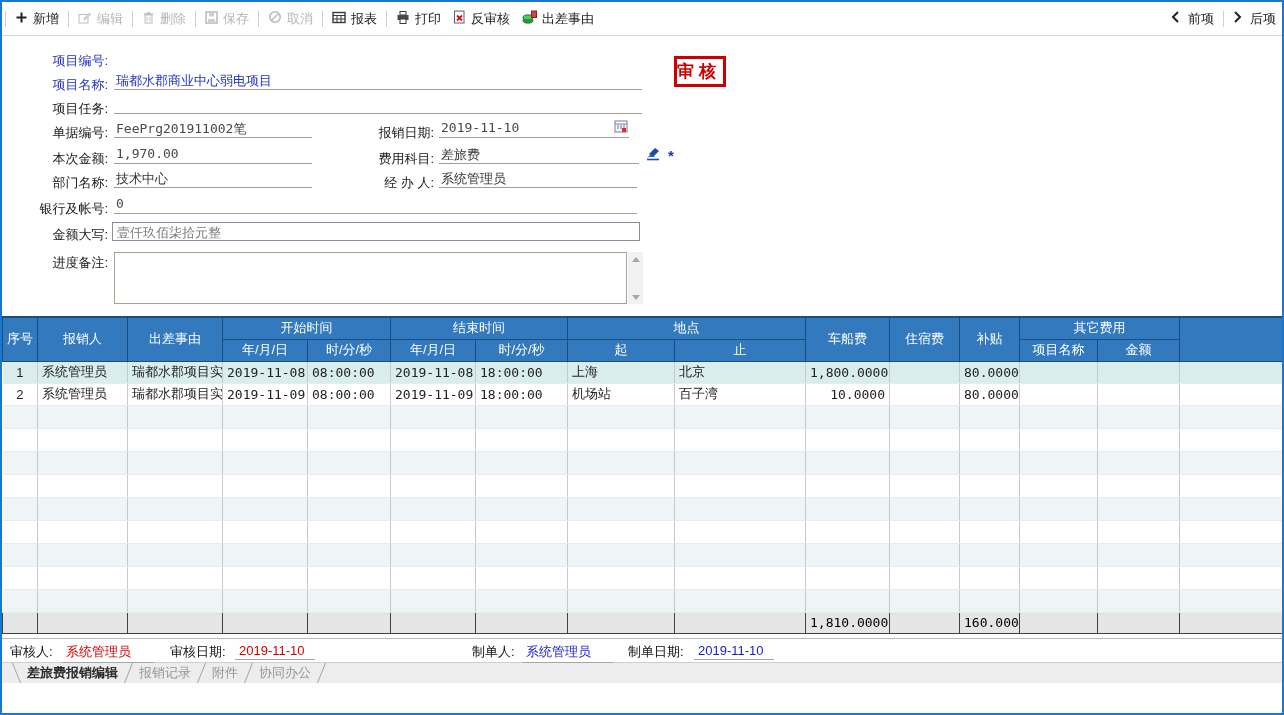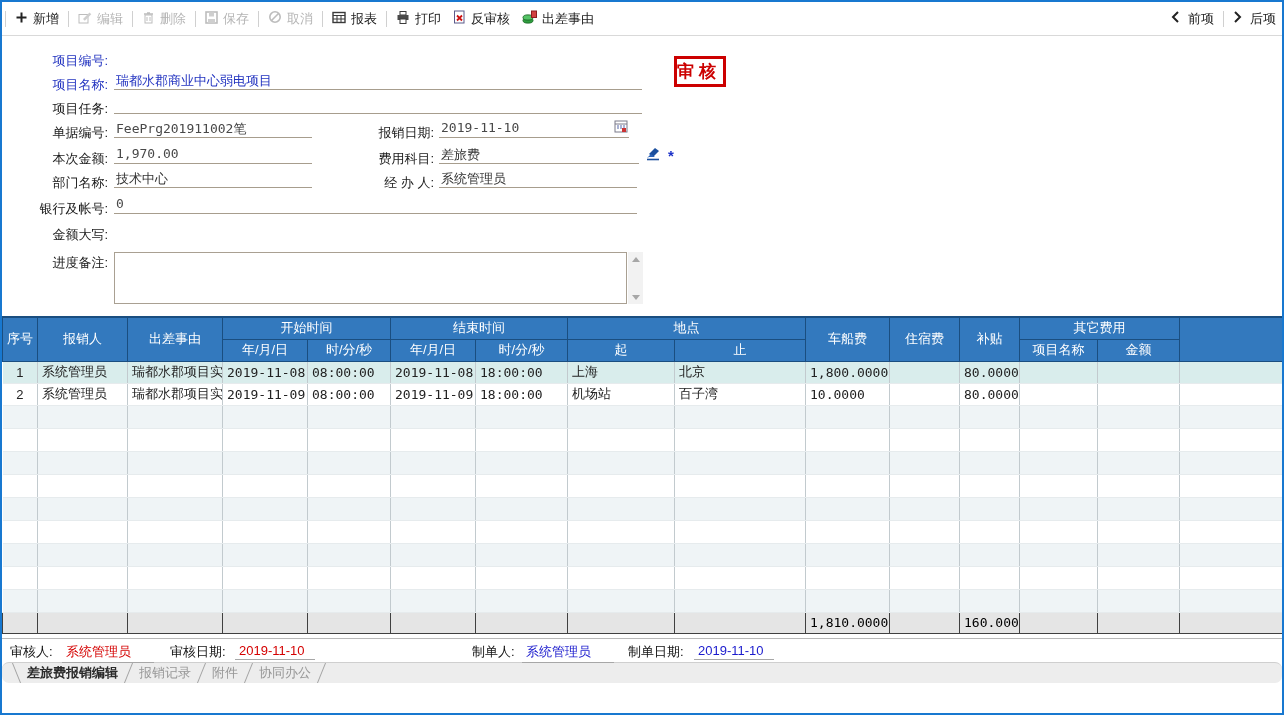--- a/index.html
+++ b/index.html
@@ -44,33 +44,33 @@
   
   .grid-panel { position:relative; height:322px; background:#fff; overflow:hidden; }
   table.grid { width:1280px; border-collapse:collapse; table-layout:fixed; }
   .grid th { background:#3379BE; color:#fff; font-weight:normal; font-size:13px; border:1px solid #1A4E80; height:22px; padding:0 2px; overflow:hidden; white-space:nowrap; }
   .grid thead tr:first-child th { border-top:2px solid #1A4E80; }
   .grid td { height:22px; border-right:1px solid #c2cace; border-bottom:1px solid #e6ebed; padding:0 4px; overflow:hidden; white-space:nowrap; color:#222; }
   .grid tr.sel td { background:#D9EDEC; }
   .grid tr.filler.f-odd td { background:#EFF4F6; height:23px; }
   .grid tr.filler.f-even td { background:#fff; height:23px; }
   .c-center { text-align:center; }
-  .c-num { font-family:"DejaVu Sans Mono",monospace; }
+  .c-num { text-align:right; font-family:"DejaVu Sans Mono",monospace; }
   .c-mono { font-family:"DejaVu Sans Mono",monospace; }
   .grid tr.totals td { background:#e5e5e5; border:1px solid #404040; height:21px; color:#000; }
 
   
   .footer { position:relative; height:24px; background:#fff; border-top:1px solid #b8b8b8; }
   .f-lbl { position:absolute; top:4px; color:#111; white-space:nowrap; }
   .f-val { position:absolute; top:4px; border-bottom:1px solid #a7a7a7; padding:0 4px 1px 4px; white-space:nowrap; }
   .f-red { color:#D40000; }
   .f-blue { color:#1A1ACD; }
 
   
-  .tabbar { height:21px; background:#ededed; border-top:1px solid #cfcfcf; display:flex; align-items:stretch; padding-left:14px;border-radius:7px; }
+  .tabbar { height:21px; background:#ededed; border-top:1px solid #cfcfcf; display:flex; align-items:stretch; padding-left:14px; }
   .tab { display:flex; align-items:center; padding:0 10px; color:#979797; cursor:pointer; white-space:nowrap; }
   .tab.active { color:#2a2a2a; font-weight:bold; }
   .tab-sep { width:1px; background:#a3a3a3; transform:skewX(-22deg); }
   .tab-sep.lead { transform:skewX(22deg); }
 </style>
 </head>
 <body>
 
 <div class="window">
 
@@ -200,20 +200,21 @@
 
     <span class="lbl" style="top:138px">部门名称:</span>
     <span class="val cn" style="left:112px; top:134px; width:198px">技术中心</span>
     <span class="lbl-r" style="top:138px">经 办 人:</span>
     <span class="val cn" style="left:437px; top:134px; width:198px">系统管理员</span>
 
     <span class="lbl" style="top:164px">银行及帐号:</span>
     <span class="val" style="left:112px; top:160px; width:523px">0</span>
 
     <span class="lbl" style="top:190px">金额大写:</span>
+    <span class="amount-words-box">壹仟玖佰柒拾元整</span>
 
     <span class="lbl" style="top:218px">进度备注:</span>
     <span class="note-box"></span>
     <span class="vscroll">
       <span class="sarrow" style="top:0">
           <span class="tri-up"></span>
         </span>
       <span class="sarrow" style="bottom:0">
           <span class="tri-dn"></span>
         </span>

